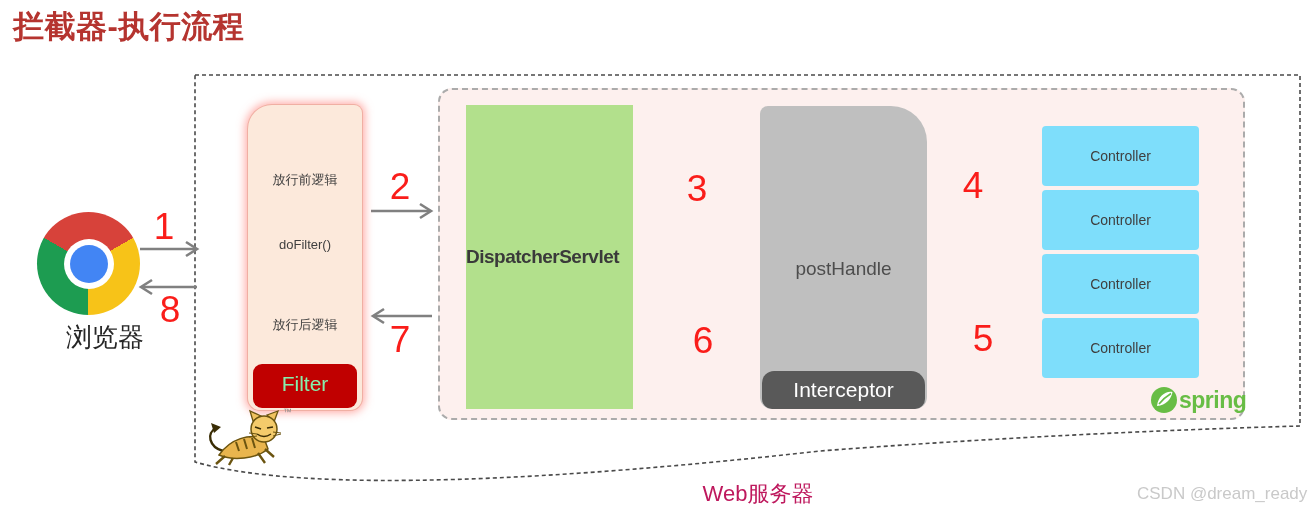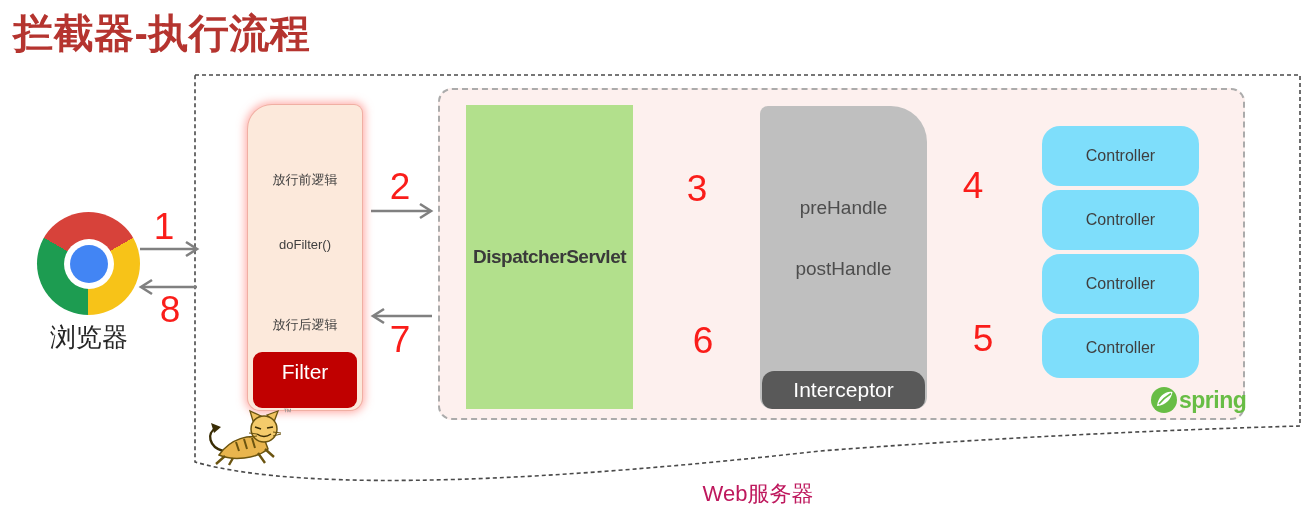--- a/index.html
+++ b/index.html
@@ -3,64 +3,64 @@
 <meta charset="utf-8">
 <style>
   html,body{margin:0;padding:0;background:#fff;}
   body{font-family:"Liberation Sans","DejaVu Sans",sans-serif;}
   #canvas{position:relative;width:1309px;height:511px;background:#fff;overflow:hidden;}
 
   
   #wires{position:absolute;left:0;top:0;width:1309px;height:511px;z-index:1;pointer-events:none;}
 
   
-  .page-title{position:absolute;left:13px;top:6px;font-size:40px;font-weight:bold;
+  .page-title{position:absolute;left:13px;top:6px;font-size:31px;font-weight:bold;
     color:var(--title-red,#B5342F);z-index:3;letter-spacing:0.5px;}
 
   
   .chrome{position:absolute;left:37px;top:212px;width:103px;height:103px;border-radius:50%;z-index:2;
     background:conic-gradient(from 60deg,#F7C318 0 120deg,#1D9C51 120deg 240deg,#D7423A 240deg 360deg);}
   .chrome .ring{position:absolute;left:50%;top:50%;width:50px;height:50px;margin:-25px 0 0 -25px;
     background:#fff;border-radius:50%;}
   .chrome .core{position:absolute;left:50%;top:50%;width:38px;height:38px;margin:-19px 0 0 -19px;
     background:#4285F4;border-radius:50%;}
-  .browser-label{position:absolute;left:34px;top:320px;width:110px;text-align:center;
+  .browser-label{position:absolute;left:34px;top:320px;width:110px;text-align:right;
     font-size:26px;color:#262626;z-index:2;}
 
   
   .spring-zone{position:absolute;left:438px;top:88px;width:807px;height:332px;z-index:2;
     background:var(--pink-fill,#FDF0EE);border:2px dashed #ABABAB;border-radius:14px;box-sizing:border-box;}
 
   
   .filter-box{position:absolute;left:248px;top:105px;width:114px;height:305px;z-index:2;
     background:var(--filter-fill,#FCE9DB);border-radius:24px 8px 12px 12px;box-sizing:border-box;
     box-shadow:0 0 0 1px #F0AFA3,0 0 8px 3px rgba(255,110,100,.55);}
   .filter-line{position:absolute;left:0;width:100%;text-align:center;font-size:13px;
     color:var(--text-dark,#3F3F3F);line-height:22px;}
-  .filter-badge{position:absolute;left:5px;right:5px;bottom:2px;height:56px;line-height:40px;
-    background:var(--filter-red,#C00000);color:#ffffff;text-align:center;font-size:21px;border-radius:9px;}
+  .filter-badge{position:absolute;left:5px;right:5px;bottom:2px;height:44px;line-height:40px;
+    background:var(--filter-red,#C00000);color:#86efac;text-align:center;font-size:21px;border-radius:9px;}
 
   
   .dispatcher-box{position:absolute;left:466px;top:105px;width:167px;height:304px;z-index:2;
-    background:var(--green,#B2E08C);display:flex;align-items:center;justify-content:center;}
+    background:var(--green,#B2E08C);display:flex;align-items:center;}
   .dispatcher-box span{font-size:19px;font-weight:bold;color:#3A3A3A;letter-spacing:-0.5px;}
 
   
   .interceptor-box{position:absolute;left:760px;top:106px;width:167px;height:303px;z-index:2;
     background:var(--gray-box,#BFBFBF);border-radius:8px 36px 12px 12px;}
   .method-line{position:absolute;left:0;width:100%;text-align:center;font-size:19px;
     color:#4D4D4D;line-height:22px;}
   .interceptor-badge{position:absolute;left:2px;right:2px;bottom:0;height:38px;line-height:38px;
     background:var(--dark-label,#595959);color:#fff;text-align:center;font-size:21px;
     border-radius:12px 14px 10px 10px;}
 
   
   .controller-box{position:absolute;left:1042px;width:157px;height:60px;z-index:2;
-    background:var(--blue,#7EDEFB);border-radius:18px;display:flex;align-items:center;justify-content:center;
-    font-size:16px;color:var(--text-dark,#3F3F3F);}
+    background:var(--blue,#7EDEFB);border-radius:4px;display:flex;align-items:center;justify-content:center;
+    font-size:14px;color:var(--text-dark,#3F3F3F);}
 
   
   .step-num{position:absolute;width:32px;text-align:center;font-size:37px;line-height:40px;
     color:var(--step-red,#FA1D1A);z-index:3;}
 
   
   .spring-logo{position:absolute;left:1150px;top:385px;z-index:3;}
   .tomcat-logo{position:absolute;left:203px;top:409px;z-index:3;}
   .tomcat-tm{position:absolute;left:283px;top:407px;font-size:9px;color:#8a8a8a;z-index:3;}
 
@@ -127,21 +127,20 @@
     <div class="filter-line" style="top:129px">doFilter()</div>
     <div class="filter-line" style="top:209px">放行后逻辑</div>
     <div class="filter-badge">Filter</div>
   </div>
 
   <div class="dispatcher-box">
     <span>DispatcherServlet</span>
   </div>
 
   <div class="interceptor-box">
-    <div class="method-line" style="top:91px">preHandle</div>
     <div class="method-line" style="top:152px">postHandle</div>
     <div class="interceptor-badge">Interceptor</div>
   </div>
 
   <div class="controller-box" style="top:126px">Controller</div>
   <div class="controller-box" style="top:190px">Controller</div>
   <div class="controller-box" style="top:254px">Controller</div>
   <div class="controller-box" style="top:318px">Controller</div>
 
   <div class="step-num" style="left:148px;top:207px">1</div>
@@ -175,14 +174,15 @@
       <polygon points="64,6 75,2 71,13" fill="#F0C25F" stroke="#6B5410" stroke-width="1.3"></polygon>
       <circle cx="61" cy="20" r="13" fill="#F4CB6B" stroke="#6B5410" stroke-width="1.5"></circle>
       <path d="M52,18 l6,2 M64,19 l6,-1" stroke="#3A2D05" stroke-width="1.6" fill="none"></path>
       <path d="M54,25 q7,5 14,0" stroke="#3A2D05" stroke-width="1.4" fill="none"></path>
       <path d="M46,24 l8,1 M46,28 l8,-1 M70,23 l8,1 M70,27 l8,-2" stroke="#6B5410" stroke-width="1" fill="none"></path>
     </svg>
   </div>
   <div class="tomcat-tm">™</div>
 
   <div class="server-label">Web服务器</div>
+  <div class="watermark">CSDN @dream_ready</div>
 
 </div>
 
 </body></html>

